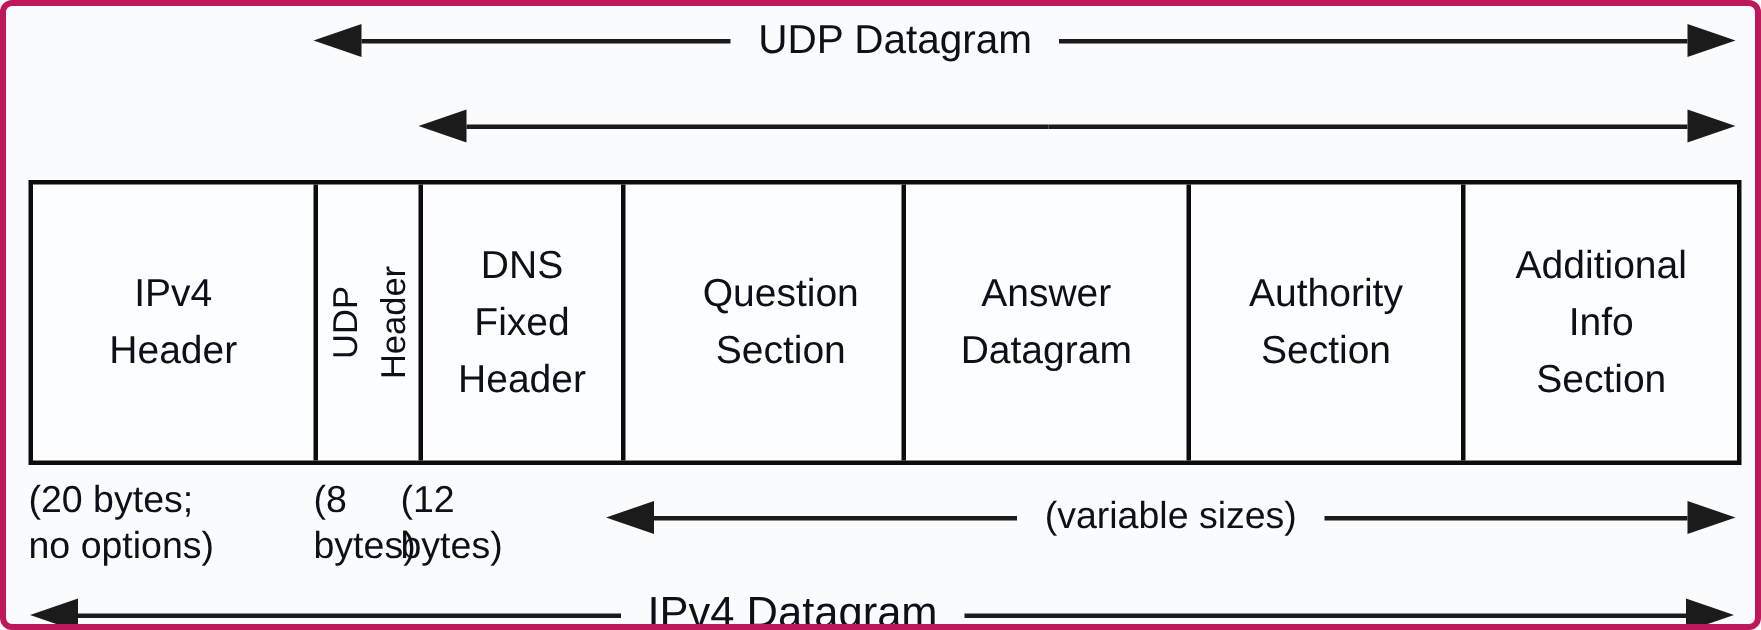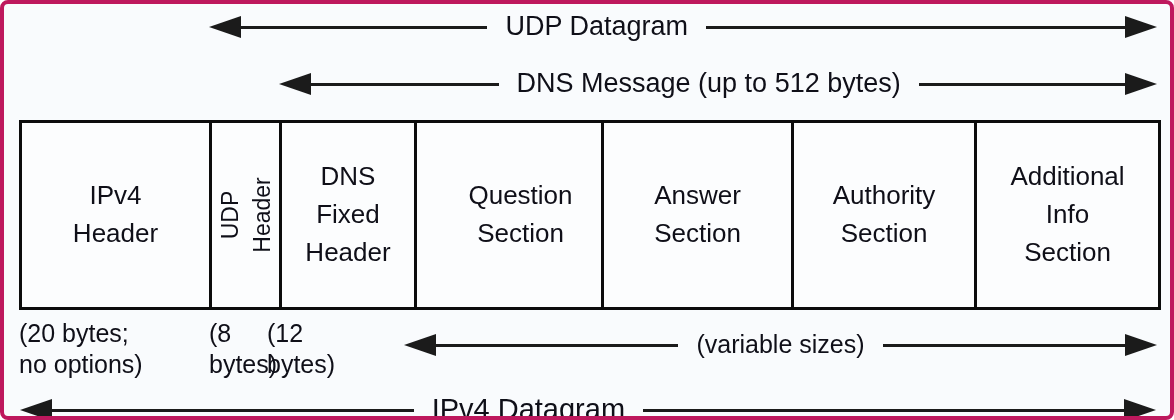--- a/index.html
+++ b/index.html
@@ -104,21 +104,20 @@
     <span class="ah left"></span>
     <span class="aline grow1"></span>
     <span class="alabel">UDP Datagram</span>
     <span class="aline grow17"></span>
     <span class="ah right"></span>
   </div>
 
   <div class="arrow dns-arrow">
     <span class="ah left"></span>
     <span class="aline grow1"></span>
-    <span class="alabel">DNS Message (up to 512 bytes)</span>
     <span class="aline grow11"></span>
     <span class="ah right"></span>
   </div>
 
   <div class="boxrow">
     <div class="cell c1">
       <div class="cl">IPv4
 Header</div>
     </div>
     <div class="cell c2">
@@ -129,21 +128,21 @@
       <div class="cl">DNS
 Fixed
 Header</div>
     </div>
     <div class="cell c4">
       <div class="cl">Question
 Section</div>
     </div>
     <div class="cell c5">
       <div class="cl">Answer
-Section</div>
+Datagram</div>
     </div>
     <div class="cell c6">
       <div class="cl">Authority
 Section</div>
     </div>
     <div class="cell c7">
       <div class="cl">Additional
 Info
 Section</div>
     </div>

